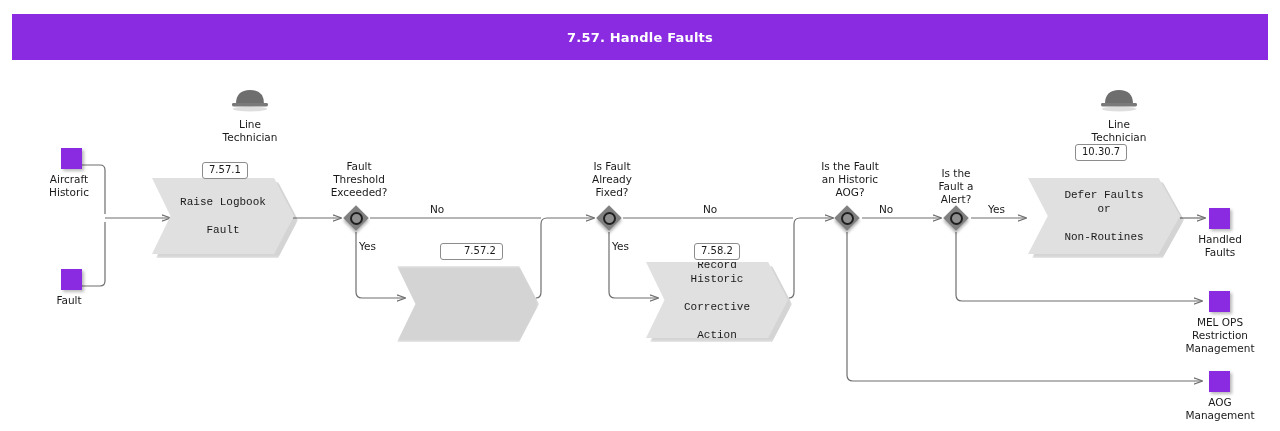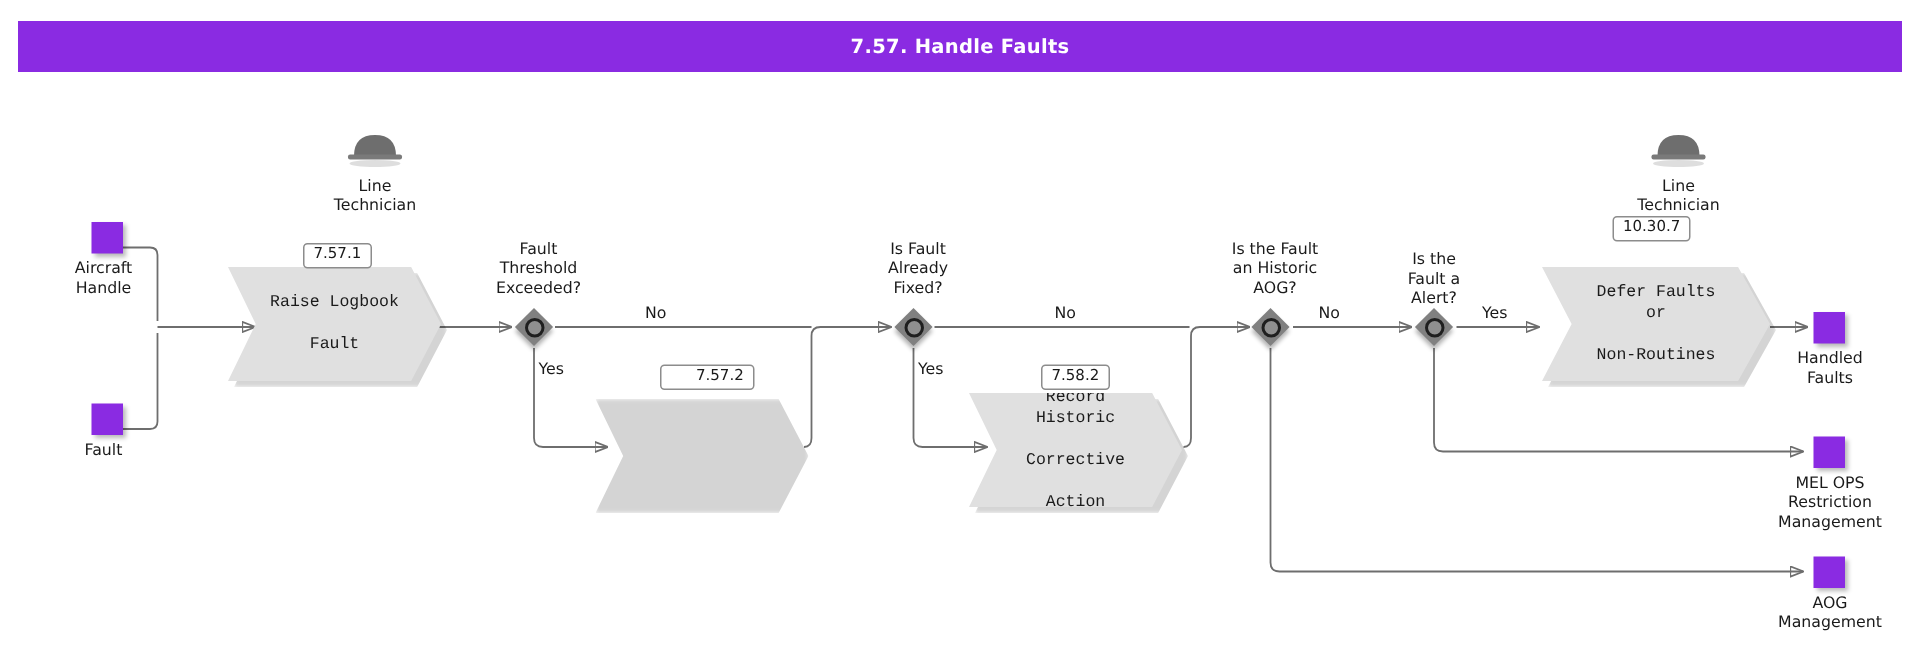--- a/index.html
+++ b/index.html
@@ -15,21 +15,21 @@
     background: #ffffff;
     overflow: hidden;
   }
 
   
   .titlebar {
     position: absolute;
     left: 12px;
     top: 14px;
     width: 1256px;
-    height: 34px;
+    height: 46px;
     background: #8A2BE2;
     color: #ffffff;
     font-size: 13px;
     font-weight: bold;
     display: flex;
     align-items: center;
     justify-content: center;
     letter-spacing: 0.2px;
   }
 
@@ -205,21 +205,21 @@
       <path d="M6,20 Q6,6 20,6 Q34,6 34,20 Z" fill="#6E6E6E"></path>
       <rect x="2" y="19" width="36" height="3.4" rx="1.4" fill="#7a7a7a"></rect>
     </svg>
     <div class="role-label">Line</div>
     <div class="role-label" style="margin-top:0">Technician</div>
   </div>
 
   <div class="term" style="left:61px; top:148px;"></div>
   <div class="term-label" style="left:9px; top:173px;">
     <div>Aircraft</div>
-    <div>Handle</div>
+    <div>Historic</div>
   </div>
 
   <div class="term" style="left:61px; top:269px;"></div>
   <div class="term-label" style="left:9px; top:294px;">
     <div>Fault</div>
   </div>
 
   <div class="chev-shadow" style="left:156px; top:182px; width:142px; height:76px;"></div>
   <div class="chev" style="left:152px; top:178px; width:142px; height:76px;">
     <span>

